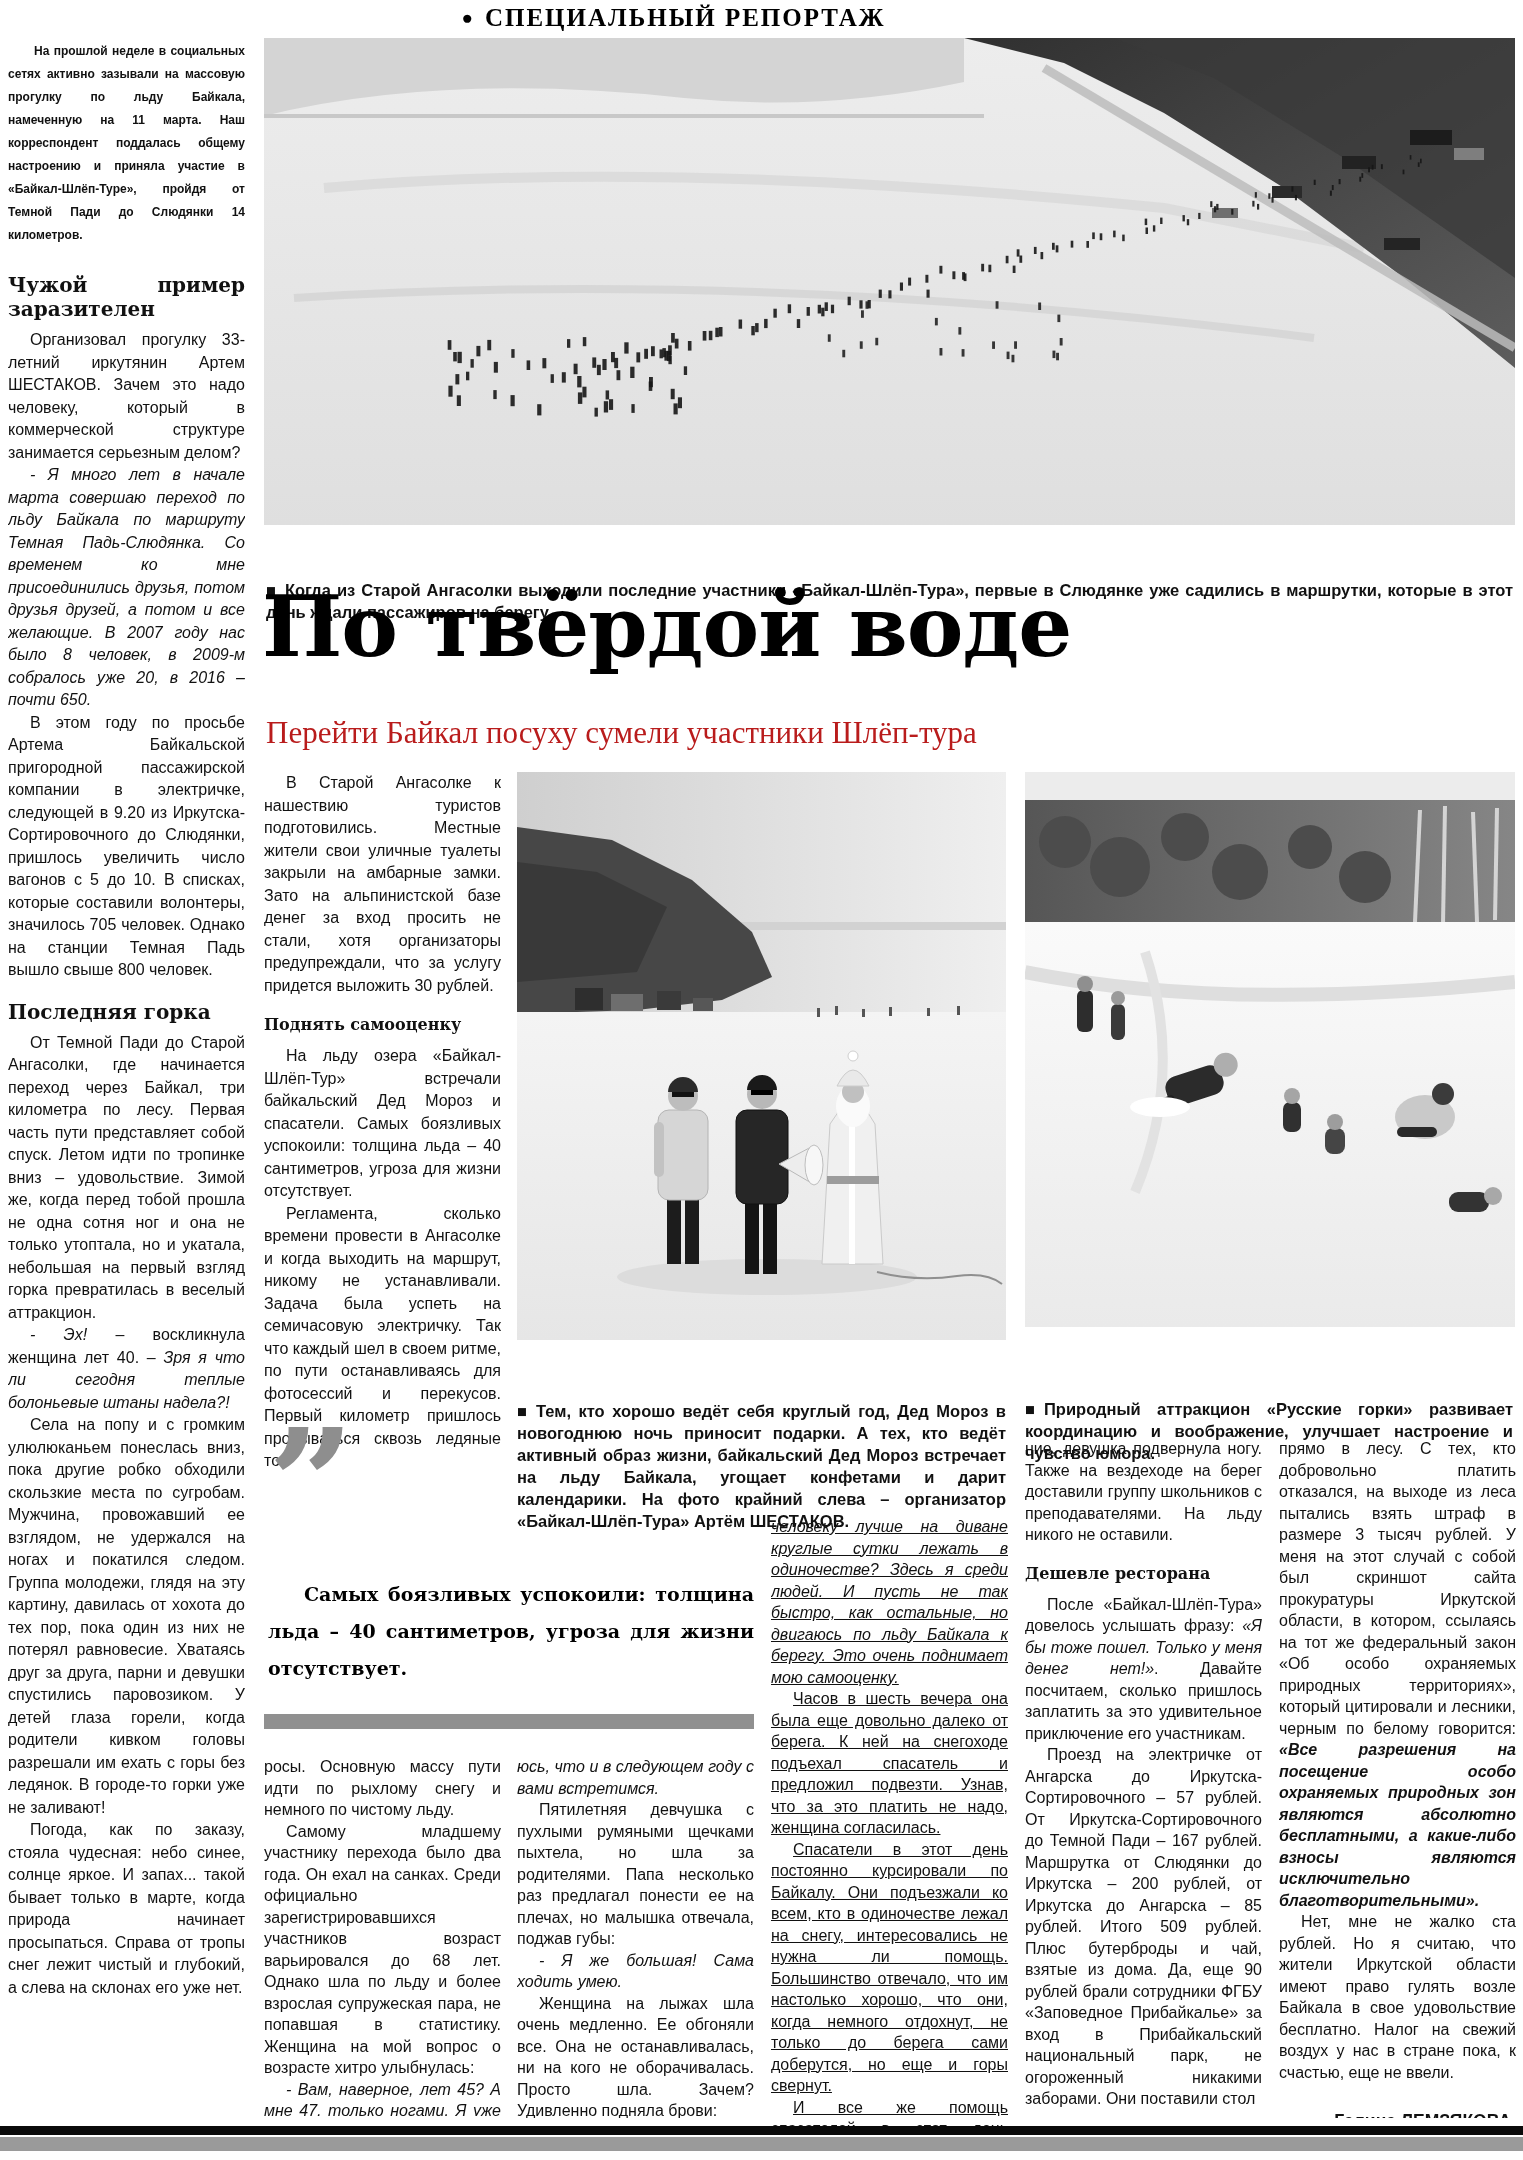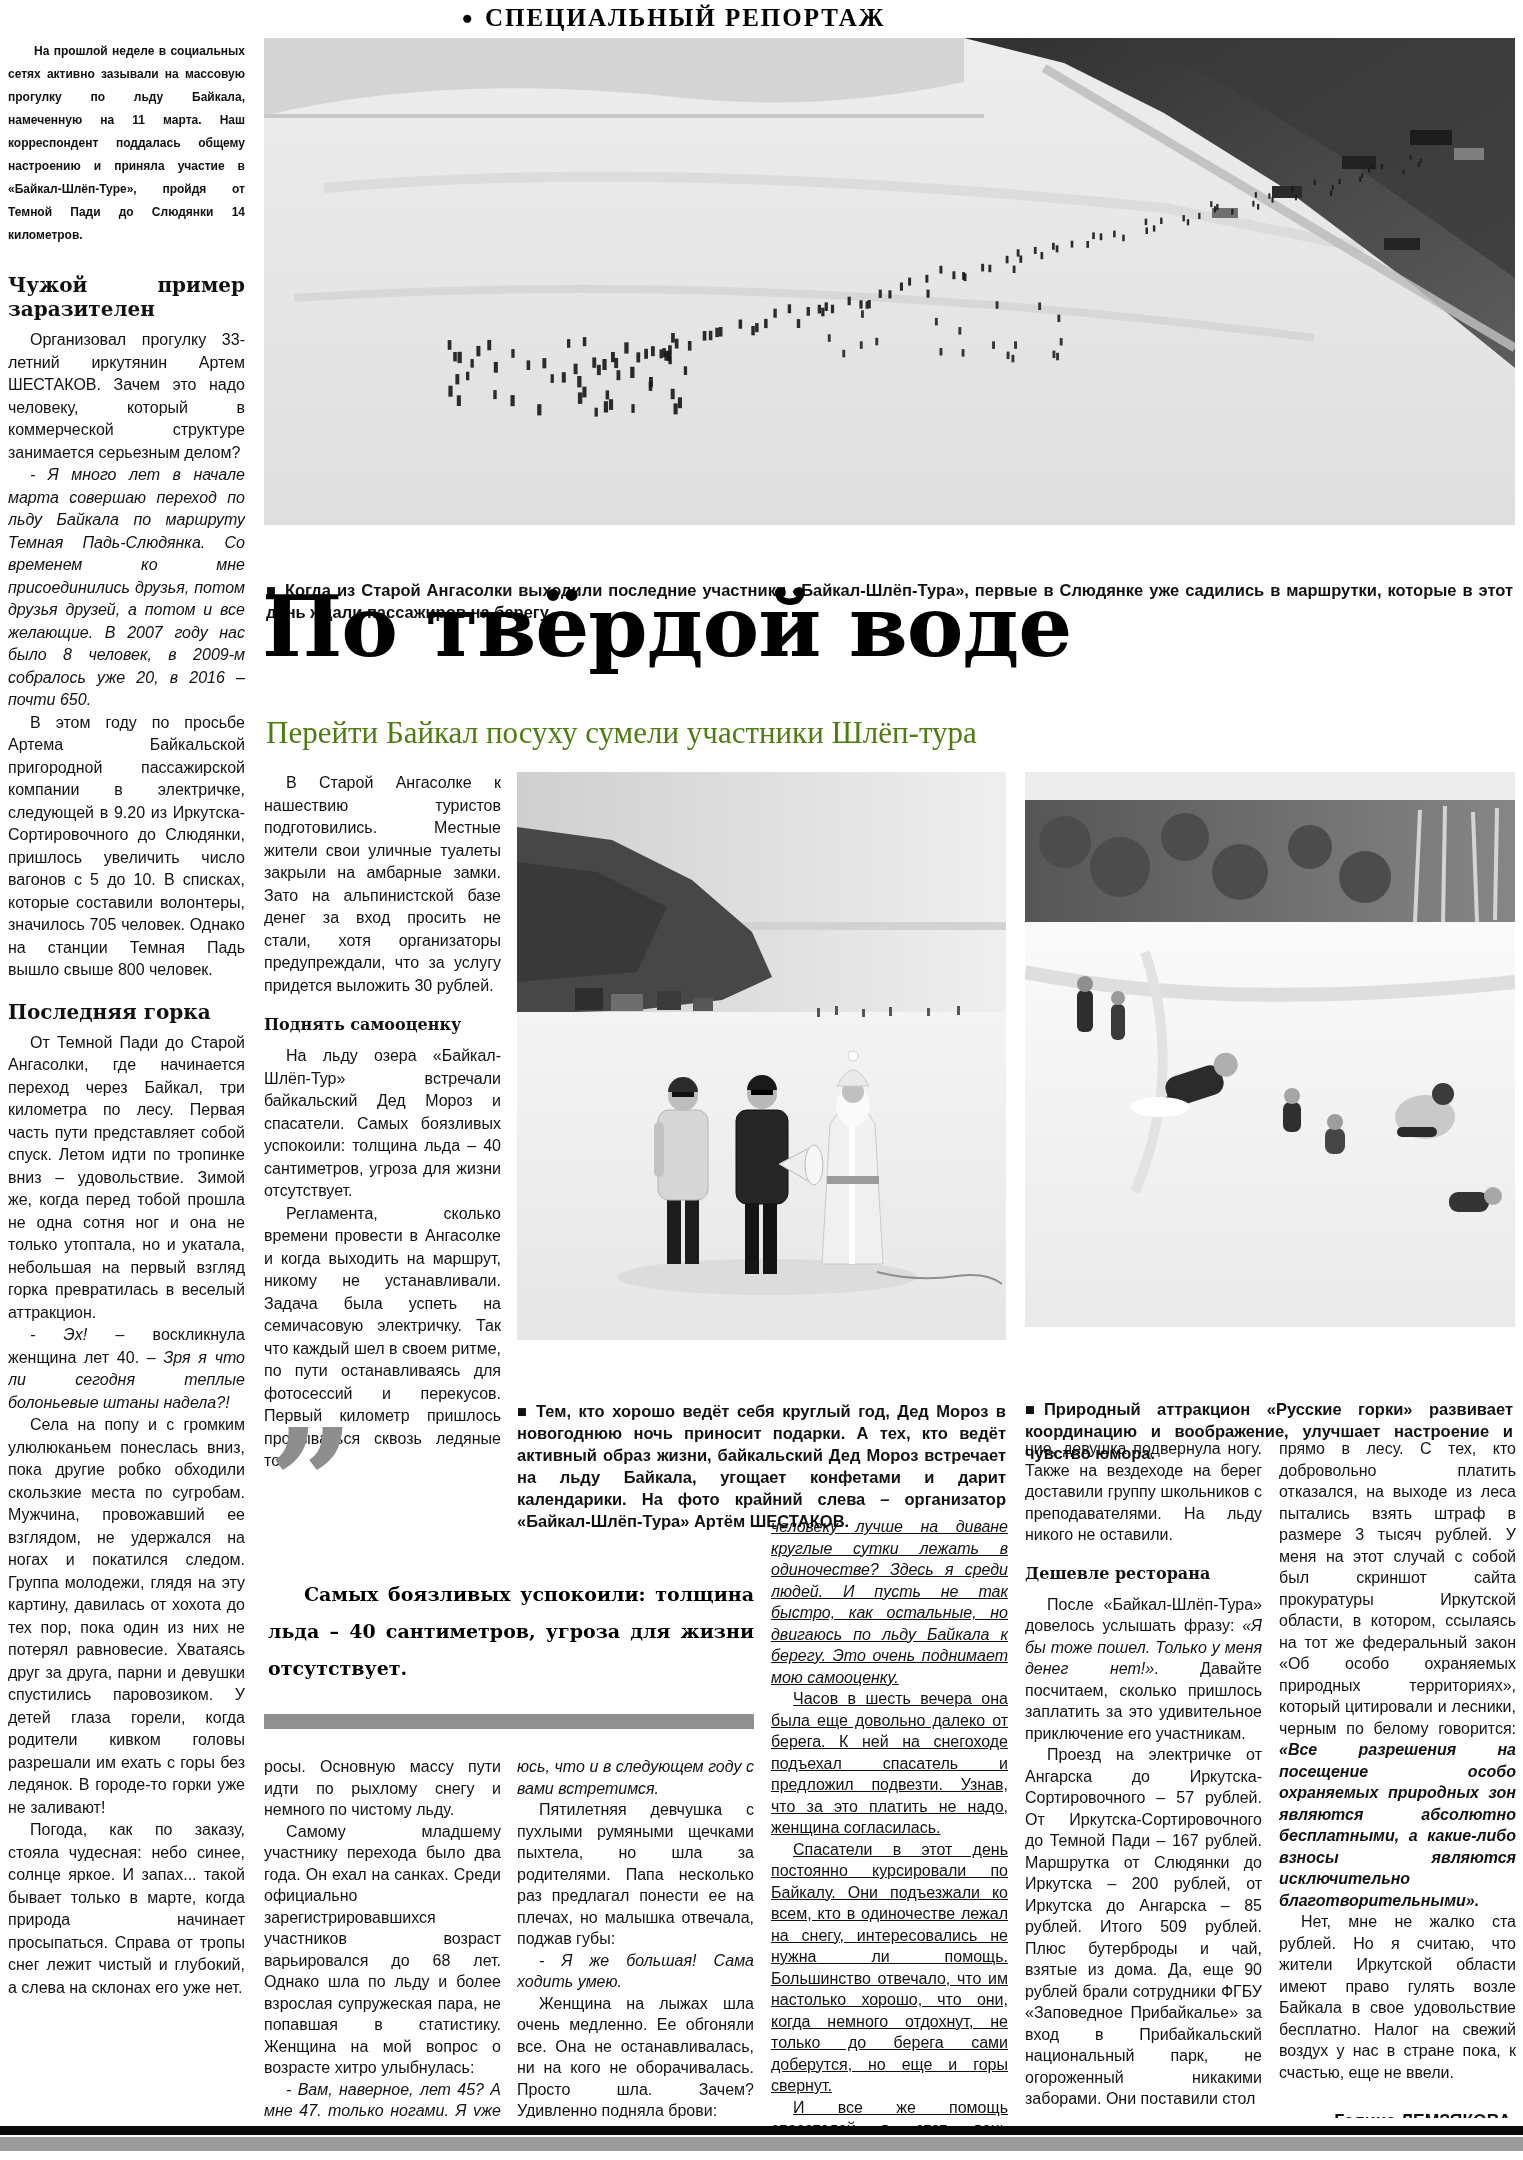--- a/index.html
+++ b/index.html
@@ -37,21 +37,21 @@
   .cap-top{left:266px;top:531px;width:1247px;}
   .cap-mid{left:517px;top:1352px;width:489px;}
   .cap-right{left:1025px;top:1350px;width:488px;}
   .cap-bullet{display:inline-block;margin-right:9px;}
 
   
   .headline{left:262px;top:576px;width:1253px;
             font-family:"DejaVu Serif",serif;font-weight:700;
             font-size:85px;line-height:100px;letter-spacing:-1px;color:#000;}
   .subhead{left:266px;top:714px;width:1249px;
-           font-family:"Liberation Serif",serif;font-size:31px;line-height:38px;color:#4d7c0f;}
+           font-family:"Liberation Serif",serif;font-size:31px;line-height:38px;color:#b91c1c;}
 
   
   .col{width:237px;overflow:hidden;}
   .c1t{left:264px;top:772px;height:714px;}
   .c1b{left:264px;top:1756px;height:360px;line-height:21.5px;}
   .c2b{left:517px;top:1756px;height:362px;line-height:21.5px;}
   .c3{left:771px;top:1516px;height:618px;line-height:21.5px;text-decoration:underline;}
   .c4{left:1025px;top:1438px;height:680px;line-height:21.5px;}
   .c5{left:1279px;top:1438px;height:680px;line-height:21.5px;}
   .col-h{font-family:"DejaVu Serif",serif;font-weight:700;font-size:16px;

